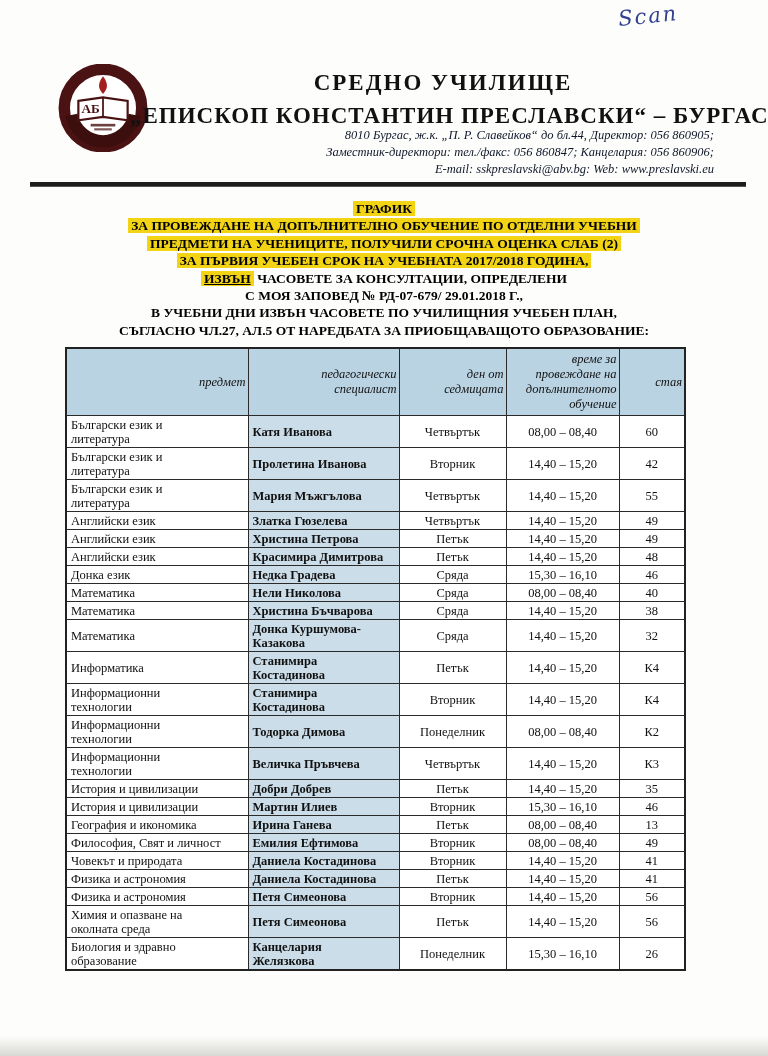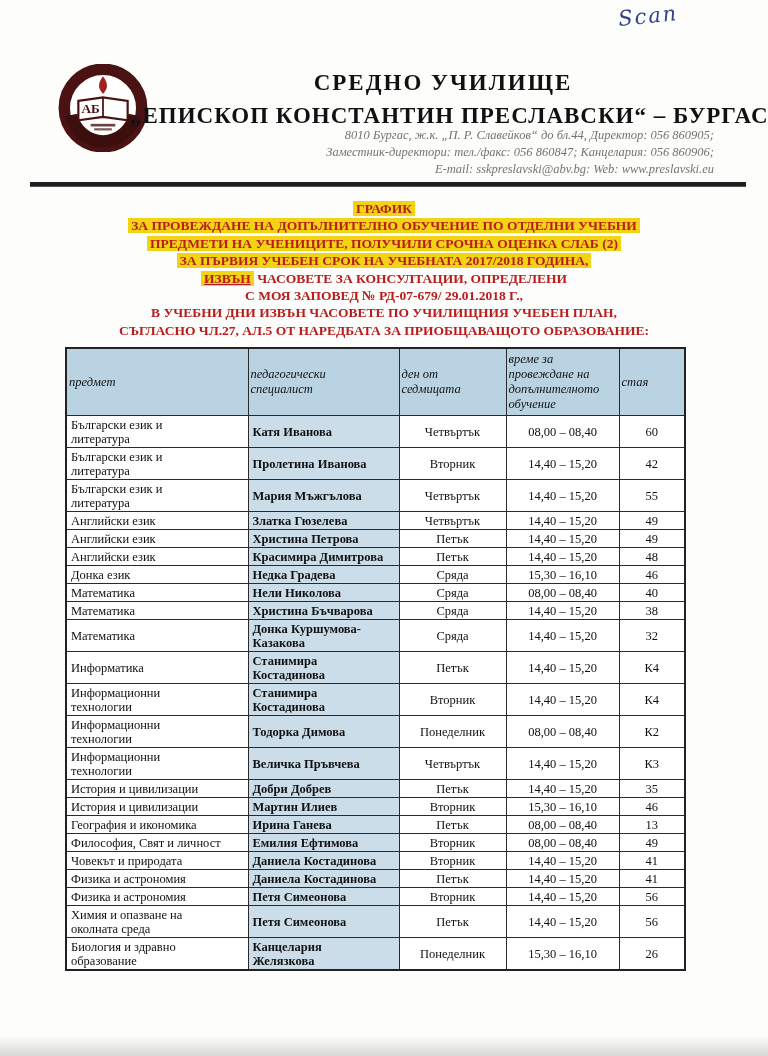--- a/index.html
+++ b/index.html
@@ -33,35 +33,35 @@
     font-size:23px;font-weight:bold;letter-spacing:2px;
     font-family:"Liberation Serif",serif;
   }
   .school-name{
     font-size:23px;font-weight:bold;letter-spacing:1px;
     margin-top:7px;white-space:nowrap;
   }
   .head-contacts{
     position:absolute;top:127px;left:230px;right:54px;
     text-align:right;font-style:italic;
-    font-size:12.5px;line-height:17px;color:#737373;
+    font-size:12.5px;line-height:17px;color:#0f172a;
   }
   .head-rule{
     position:absolute;top:182px;left:30px;right:22px;height:4px;
     background:#1e1e1e;
     border-bottom:1px solid #555;
   }
 
   
   .title-block{
     position:absolute;top:200px;left:0;right:0;
     text-align:center;
     font-weight:bold;
     font-size:13.5px;line-height:17.4px;
-    color:#b91c1c;
+    color:#000000;
   }
   .hl{background:var(--hl,#f2d414);padding:0 3px;}
   .u{text-decoration:underline;}
 
   
   table.schedule{
     position:absolute;top:347px;left:65px;
     width:619px;
     border-collapse:collapse;
     table-layout:fixed;
@@ -70,21 +70,21 @@
   table.schedule th, table.schedule td{
     border:1px solid #2a2a2a;
     white-space:pre-line;
     vertical-align:middle;
   }
   table.schedule{border:2px solid #222;}
   table.schedule th{
     background:var(--th-bg,#b9d3e3);
     font-style:italic;font-weight:normal;
     line-height:15px;padding:3px 2px;
-    text-align:left;height:60px;
+    text-align:right;height:60px;
   }
   table.schedule td{
     line-height:14px;padding:1.5px 4px;
     background:#fff;
   }
   td.c0{text-align:left;padding-left:6px;}
   td.c1{
     background:var(--col2-bg,#cbdde9) !important;
     font-weight:bold;text-align:left;padding-left:6px;
   }

